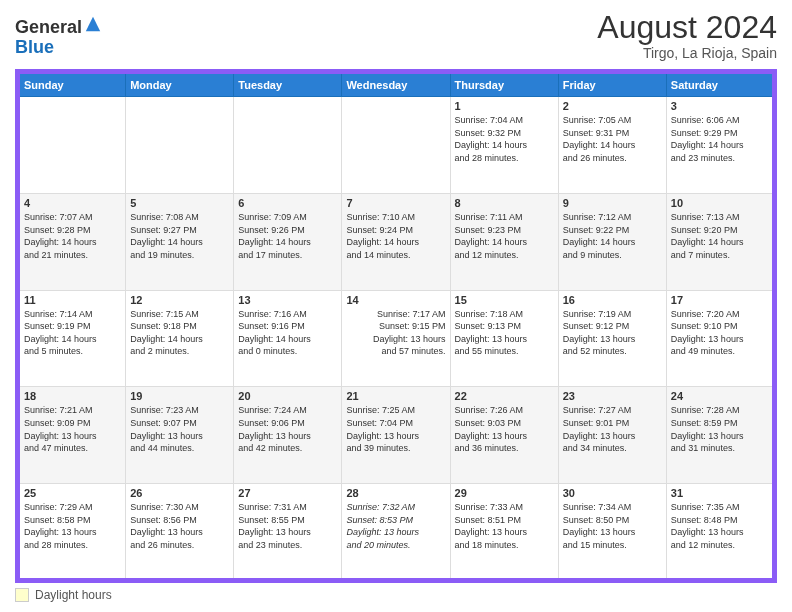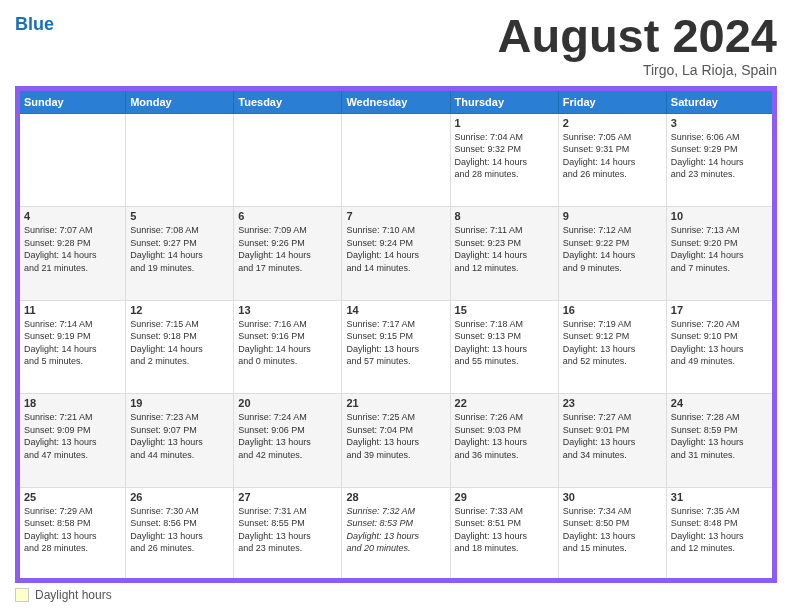--- a/index.html
+++ b/index.html
@@ -37,22 +37,22 @@
     .logo-blue { color: #1a6fba; }
     .logo-icon {
       width: 18px;
       height: 18px;
       margin-left: 2px;
     }
     .title-block {
       text-align: right;
     }
     .month-year {
-      font-size: 47px;
-      font-weight: bold;
+      font-size: 32px;
+      font-weight: normal;
       color: #333;
       line-height: 1.1;
     }
     .location {
       font-size: 14px;
       color: #555;
     }
     .calendar {
       flex: 1;
       border: 5px solid #8b5cf6;
@@ -107,20 +107,25 @@
       display: inline-block;
     }
   </style>
 </head>
 <body>
 
 <div class="page">
   <div class="header">
     <div class="logo">
       <div>
+        <div class="logo-text">
+          <span class="logo-general">General</span><svg class="logo-icon" viewBox="0 0 20 20">
+              <polygon points="10,2 18,18 2,18" fill="#2a7fd4"></polygon>
+            </svg>
+        </div>
         <div class="logo-text">
           <span class="logo-blue">Blue</span>
         </div>
       </div>
     </div>
     <div class="title-block">
       <div class="month-year">August 2024</div>
       <div class="location">Tirgo, La Rioja, Spain</div>
     </div>
   </div>
@@ -233,21 +238,21 @@
           </td>
           <td>
             <span class="day-num">13</span>
             <div class="day-info" style="white-space: pre-line;">Sunrise: 7:16 AM
 Sunset: 9:16 PM
 Daylight: 14 hours
 and 0 minutes.</div>
           </td>
           <td>
             <span class="day-num">14</span>
-            <div class="day-info" style="white-space: pre-line;">Sunrise: 7:17 AM
+            <div class="day-info" style="white-space: pre-line; text-align: right;">Sunrise: 7:17 AM
 Sunset: 9:15 PM
 Daylight: 13 hours
 and 57 minutes.</div>
           </td>
           <td>
             <span class="day-num">15</span>
             <div class="day-info" style="white-space: pre-line;">Sunrise: 7:18 AM
 Sunset: 9:13 PM
 Daylight: 13 hours
 and 55 minutes.</div>

